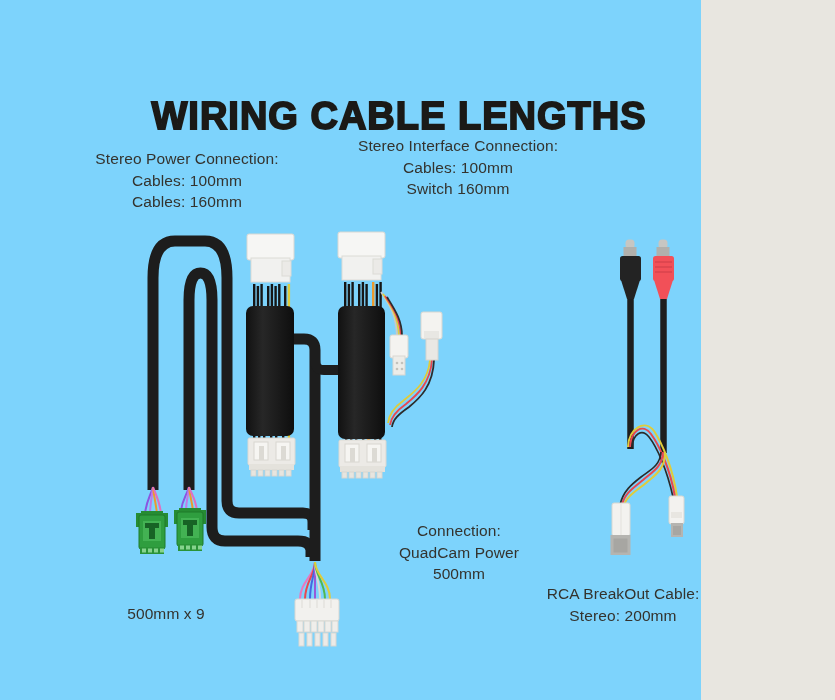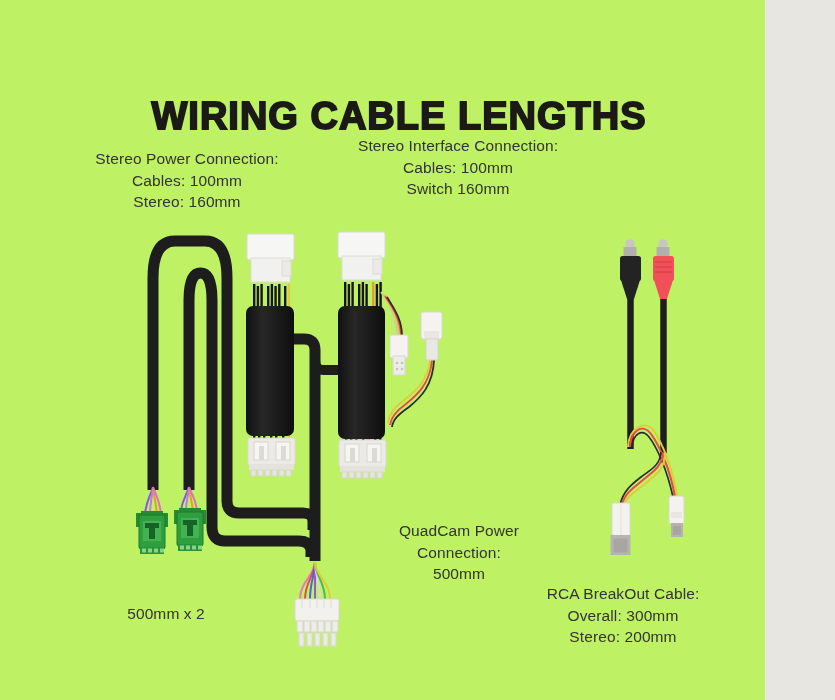--- a/index.html
+++ b/index.html
@@ -1,17 +1,17 @@
 <!DOCTYPE html>
 <html><head>
 <meta charset="utf-8">
 <style>
   html,body{margin:0;padding:0;background:#e8e6e0;}
   .canvas{
-    position:relative;width:765px;height:700px;background:#bef264;
+    position:relative;width:701px;height:700px;background:#7dd3fc;
     overflow:hidden;font-family:"Liberation Sans",sans-serif;
   }
   .title{
     position:absolute;top:70px;left:0;width:798px;text-align:center;
     font-size:38px;font-weight:bold;letter-spacing:1px;color:#1b1a17;
     -webkit-text-stroke:1.8px #1b1a17;
   }
   .lbl{
     position:absolute;text-align:center;font-size:15.5px;line-height:21.5px;
     color:#34332e;letter-spacing:.1px;
@@ -274,38 +274,37 @@
         <rect x="673" y="526" width="8" height="9" fill="#a7a6a2"></rect>
       </g>
     </g>
   </svg>
 
   <h1 class="title">WIRING CABLE LENGTHS</h1>
 
   <div class="lbl" style="top:148px;left:65px;width:244px;">
     <span>Stereo Power Connection:</span>
     <span>Cables: 100mm</span>
-    <span>Stereo: 160mm</span>
+    <span>Cables: 160mm</span>
   </div>
 
   <div class="lbl" style="top:135px;left:333px;width:250px;">
     <span>Stereo Interface Connection:</span>
     <span>Cables: 100mm</span>
     <span>Switch 160mm</span>
   </div>
 
   <div class="lbl" style="top:520px;left:380px;width:158px;">
+    <span>Connection:</span>
     <span>QuadCam Power</span>
-    <span>Connection:</span>
     <span>500mm</span>
   </div>
 
   <div class="lbl" style="top:603px;left:66px;width:200px;">
-    <span>500mm x 2</span>
+    <span>500mm x 9</span>
   </div>
 
   <div class="lbl" style="top:583px;left:498px;width:250px;">
     <span>RCA BreakOut Cable:</span>
-    <span>Overall: 300mm</span>
     <span>Stereo: 200mm</span>
   </div>
 
 </div>
 
 </body></html>

